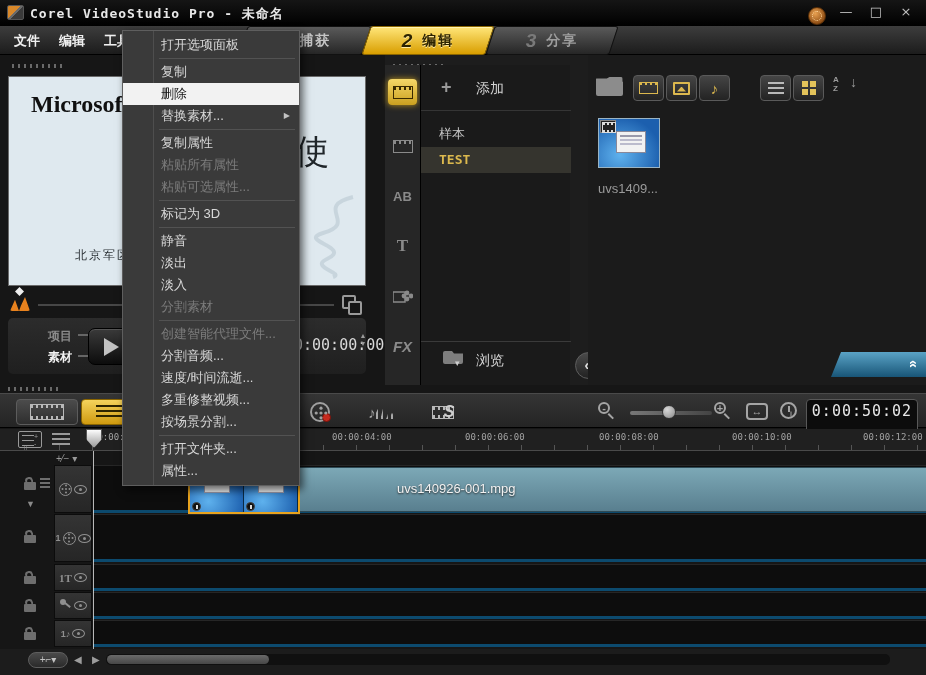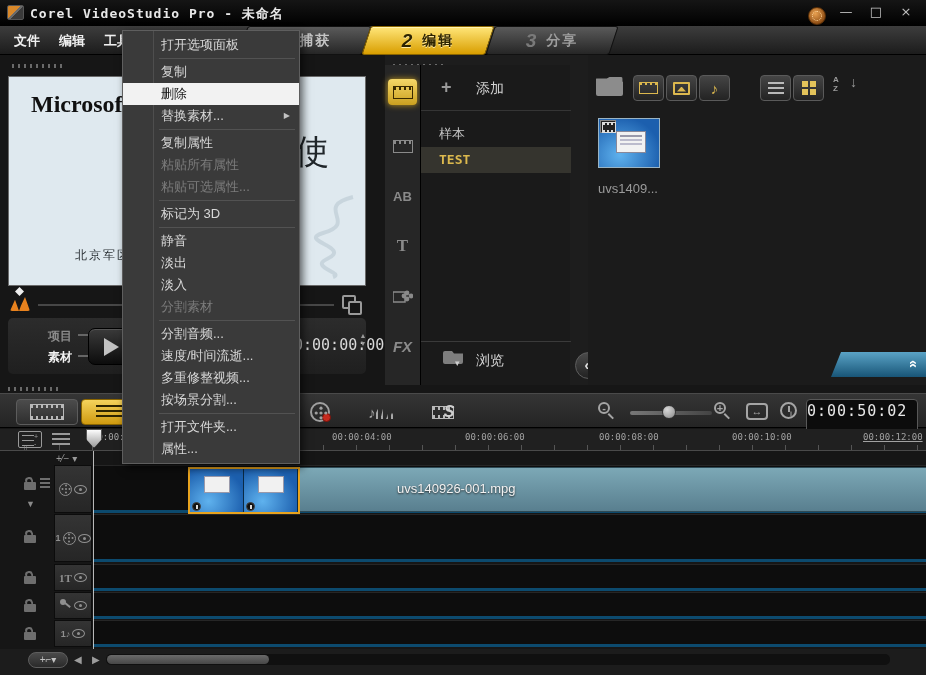--- a/index.html
+++ b/index.html
@@ -115,21 +115,21 @@
   .reddot { position:absolute; right:-3px; bottom:-2px; width:9px; height:9px; background:#c62a1e; border-radius:50%; border:1px solid #7a120a; }
   .wave { display:inline-block; width:18px; height:14px; background:repeating-linear-gradient(90deg,#a8a8a8 0 2px,transparent 2px 5px); clip-path:polygon(0 60%,15% 20%,30% 80%,45% 0,60% 100%,75% 30%,90% 70%,100% 45%,100% 100%,0 100%); }
   .zoom-tool { position:absolute; top:8px; width:20px; height:20px; }
   .mag { position:absolute; left:0; top:0; width:12px; height:12px; border:2px solid #a5a5a5; border-radius:50%; color:#a5a5a5; font-size:11px; line-height:9px; text-align:center; font-weight:bold; }
   .mag-handle { position:absolute; left:11px; top:11px; width:7px; height:2px; background:#a5a5a5; transform:rotate(45deg); transform-origin:0 0; }
   .zoom-slider-track { position:absolute; left:630px; top:17px; width:82px; height:4px; background:linear-gradient(90deg,#777,#444); border-radius:2px; }
   .zoom-slider-thumb { position:absolute; left:662px; top:11px; width:14px; height:14px; border-radius:50%; background:radial-gradient(circle at 35% 30%,#d8d8d8,#8a8a8a); border:1px solid #333; }
   .fit-icon { position:absolute; left:746px; top:9px; width:22px; height:17px; border:2px solid #a5a5a5; border-radius:4px; color:#a5a5a5; font-size:11px; text-align:center; line-height:13px; font-weight:bold; }
   .clock-icon { position:absolute; left:780px; top:8px; width:17px; height:17px; border:2px solid #a5a5a5; border-radius:50%; }
   .clock-icon::after { content:""; position:absolute; left:6px; top:2px; width:2px; height:6px; background:#a5a5a5; box-shadow:2px 5px 0 -0.5px #a5a5a5; }
-  .tl-time { position:absolute; left:806px; top:5px; width:112px; height:35px; background:#0c0c0c; border:1px solid #585858; border-radius:4px; color:#e8e8e8; font-family:"DejaVu Sans Mono",monospace; font-size:15px; line-height:23px; letter-spacing:1px; }
+  .tl-time { position:absolute; left:806px; top:5px; width:112px; height:35px; background:#0c0c0c; border:1px solid #585858; border-radius:4px; color:#e8e8e8; font-family:"DejaVu Sans Mono",monospace; font-size:15px; text-align:center; line-height:23px; letter-spacing:1px; }
 
   .ruler { position:absolute; left:0; top:44px; width:926px; height:22px; background:#202020; border-bottom:1px solid #4a4a4a;
       background-image:repeating-linear-gradient(90deg,#555 0 1px,transparent 1px 33px); background-size:100% 5px; background-repeat:repeat-x; background-position:26px bottom; }
   .ruler-label { position:absolute; top:3px; font-family:"DejaVu Sans Mono",monospace; font-size:9px; color:#a2a2a2; white-space:nowrap; }
   .rl-icon1 { position:absolute; left:18px; top:2px; width:24px; height:17px; border:1px solid #999; border-radius:2px; background:repeating-linear-gradient(#999 0 1px,transparent 1px 5px) 3px 3px/12px 11px no-repeat; }
   .rl-icon1::after { content:"+ -"; position:absolute; right:1px; top:1px; color:#999; font-size:7px; line-height:7px; width:6px; }
   .rl-icon2 { position:absolute; left:52px; top:4px; width:18px; height:13px; background:repeating-linear-gradient(#999 0 2px,transparent 2px 5px); }
   .playhead { position:absolute; left:86px; top:0px; width:16px; height:19px; background:linear-gradient(#fcfcfc,#9c9c9c); border:1px solid #555; clip-path:polygon(0 0,100% 0,100% 52%,50% 100%,0 52%); z-index:3; }
   .playhead-line { position:absolute; left:93px; top:66px; width:1px; height:198px; background:rgba(240,240,240,.75); z-index:4; }
 
@@ -368,21 +368,21 @@
     <div class="ruler">
       <div class="rl-icon1"></div>
       <div class="rl-icon2"></div>
       <div>
           <span class="ruler-label" style="left: 92px;">00:00:00</span>
           <span class="ruler-label" style="left: 199px;">00:00:02:00</span>
           <span class="ruler-label" style="left: 332px;">00:00:04:00</span>
           <span class="ruler-label" style="left: 465px;">00:00:06:00</span>
           <span class="ruler-label" style="left: 599px;">00:00:08:00</span>
           <span class="ruler-label" style="left: 732px;">00:00:10:00</span>
-          <span class="ruler-label" style="left: 863px; text-decoration: underline;">00:00:12:00</span>
+          <span class="ruler-label" style="left: 863px;">00:00:12:00</span>
         </div>
       <div class="playhead"></div>
     </div>
     <div class="playhead-line"></div>
     <div class="tr-addrem">+⁄− ▾</div>
 
     <div class="track-row" style="top:80px; height:48px">
       <div class="lock" style="top:12px">
           <div class="lock-shackle"></div>
           <div class="lock-body"></div>
@@ -481,20 +481,21 @@
         <div class="cm-item disabled"><span>粘贴所有属性</span></div>
         <div class="cm-item disabled"><span>粘贴可选属性...</span></div>
         <div class="cm-sep"></div>
         <div class="cm-item normal"><span>标记为 3D</span></div>
         <div class="cm-sep"></div>
         <div class="cm-item normal"><span>静音</span></div>
         <div class="cm-item normal"><span>淡出</span></div>
         <div class="cm-item normal"><span>淡入</span></div>
         <div class="cm-item disabled"><span>分割素材</span></div>
         <div class="cm-sep"></div>
+        <div class="cm-item disabled"><span>创建智能代理文件...</span></div>
         <div class="cm-item normal"><span>分割音频...</span></div>
         <div class="cm-item normal"><span>速度/时间流逝...</span></div>
         <div class="cm-item normal"><span>多重修整视频...</span></div>
         <div class="cm-item normal"><span>按场景分割...</span></div>
         <div class="cm-sep"></div>
         <div class="cm-item normal"><span>打开文件夹...</span></div>
         <div class="cm-item normal"><span>属性...</span></div>
       </div>
   </div>
 

